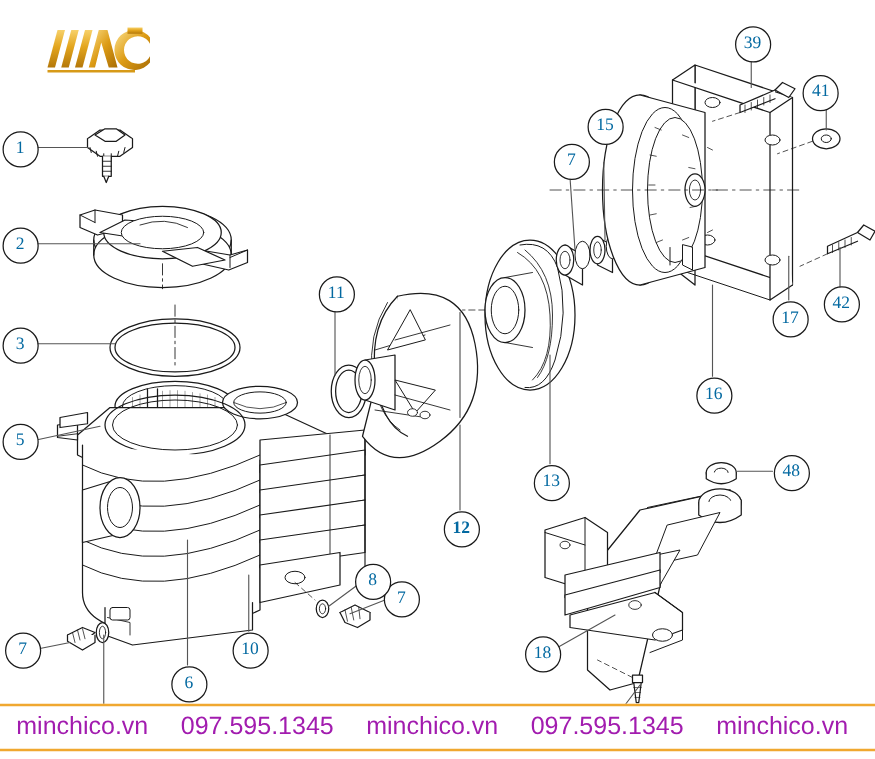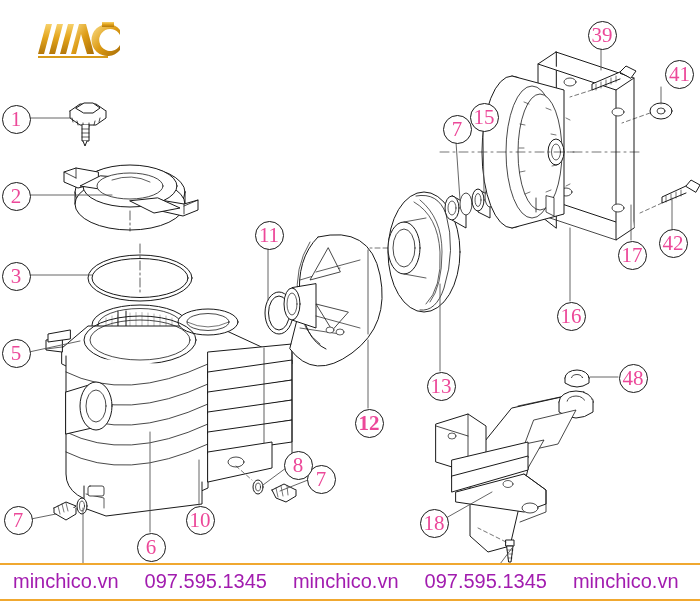--- a/index.html
+++ b/index.html
@@ -16,21 +16,21 @@
   }
 
   
   #art{position:absolute;left:0;top:0;width:700px;height:607px;}
 
   
   .callout{
     position:absolute;width:27px;height:27px;margin-left:-13.5px;margin-top:-13.5px;
     border:1.4px solid #1a1a1a;border-radius:50%;background:#fff;
     display:flex;align-items:center;justify-content:center;
-    font-family:"Liberation Serif",serif;font-size:21px;color:#ec4899;
+    font-family:"Liberation Serif",serif;font-size:14px;color:#0369a1;
     line-height:1;z-index:6;
   }
 
   
   #footer{position:absolute;left:0;top:563px;width:700px;height:44px;z-index:8;background:#fff;}
   #footer .rule{position:absolute;left:0;width:700px;height:1.5px;background:#f0a830;}
   #footer .rule.top{top:0;}
   #footer .rule.bot{top:36px;}
   #footer .strip{
     position:absolute;left:0;top:1.5px;width:700px;height:34.5px;
@@ -362,26 +362,26 @@
   <div class="callout" style="left:150px;top:546px;">6</div>
   <div class="callout" style="left:17px;top:519px;">7</div>
   <div class="callout" style="left:83px;top:580px;">8</div>
   <div class="callout" style="left:320px;top:478px;">7</div>
   <div class="callout" style="left:297px;top:464px;">8</div>
   <div class="callout" style="left:199px;top:519px;">10</div>
   <div class="callout" style="left:268px;top:234px;">11</div>
   <div class="callout" style="left:368px;top:422px;font-weight:bold;">12</div>
   <div class="callout" style="left:440px;top:385px;">13</div>
   <div class="callout" style="left:456px;top:128px;">7</div>
-  <div class="callout" style="left:483px;top:116px;">15</div>
+  <div class="callout" style="left:483px;top:100px;">15</div>
   <div class="callout" style="left:570px;top:315px;">16</div>
   <div class="callout" style="left:631px;top:254px;text-align:right;">17</div>
   <div class="callout" style="left:433px;top:522px;">18</div>
   <div class="callout" style="left:601px;top:34px;">39</div>
-  <div class="callout" style="left:645px;top:73px;margin-left:20px;">41</div>
+  <div class="callout" style="left:622px;top:73px;margin-left:20px;">41</div>
   <div class="callout" style="left:672px;top:242px;">42</div>
   <div class="callout" style="left:492px;top:580px;">47</div>
   <div class="callout" style="left:632px;top:377px;">48</div>
 
   <div id="footer">
     <div class="rule top"></div>
     <div class="strip">
       <span class="ftxt">minchico.vn</span>
       <span class="ftxt">097.595.1345</span>
       <span class="ftxt">minchico.vn</span>

